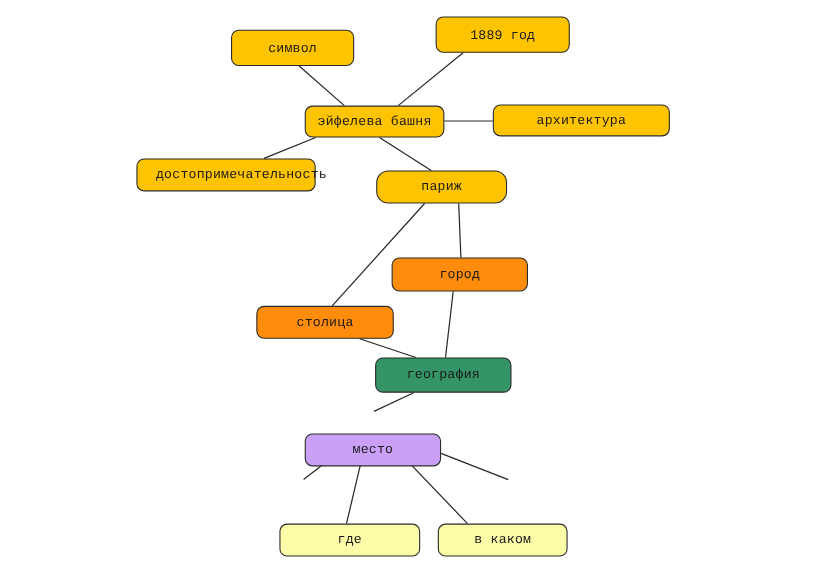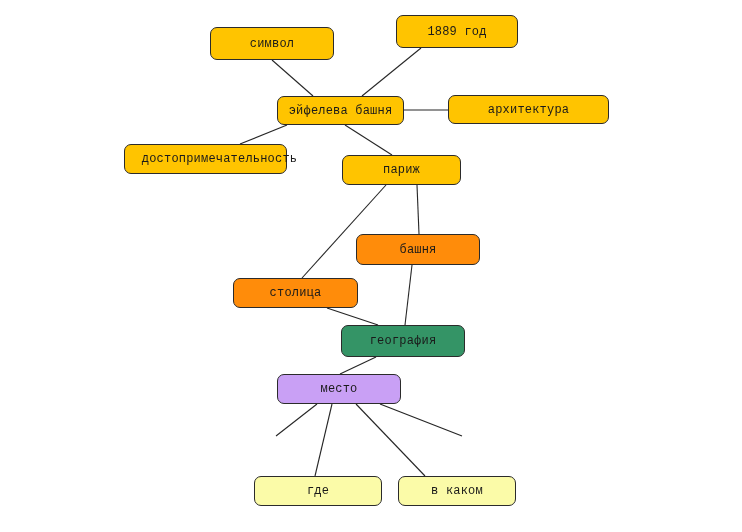--- a/index.html
+++ b/index.html
@@ -54,48 +54,48 @@
       <line x1="386" y1="185" x2="302" y2="278" stroke="#262626" stroke-width="1.1"></line>
       <line x1="417" y1="185" x2="419" y2="234" stroke="#262626" stroke-width="1.1"></line>
       <line x1="327" y1="308" x2="378" y2="325" stroke="#262626" stroke-width="1.1"></line>
       <line x1="412" y1="265" x2="405" y2="325" stroke="#262626" stroke-width="1.1"></line>
       <line x1="376" y1="357" x2="340" y2="374" stroke="#262626" stroke-width="1.1"></line>
       <line x1="317" y1="404" x2="276" y2="436" stroke="#262626" stroke-width="1.1"></line>
       <line x1="332" y1="404" x2="315" y2="476" stroke="#262626" stroke-width="1.1"></line>
       <line x1="356" y1="404" x2="425" y2="476" stroke="#262626" stroke-width="1.1"></line>
       <line x1="380" y1="404" x2="462" y2="436" stroke="#262626" stroke-width="1.1"></line>
     </svg>
-<div class="node" style="left: 210px; top: 27px; width: 124px; height: 33px; background: rgb(255, 196, 0); border-color: rgb(43, 43, 43);">
+<div class="node" style="left: 210px; top: 27px; width: 112px; height: 33px; background: rgb(255, 196, 0); border-color: rgb(43, 43, 43);">
       <span>символ</span>
     </div>
     <div class="node" style="left: 396px; top: 15px; width: 122px; height: 33px; background: rgb(255, 196, 0); border-color: rgb(43, 43, 43);">
       <span>1889 год</span>
     </div>
     <div class="node" style="left: 277px; top: 96px; width: 127px; height: 29px; background: rgb(255, 196, 0); border-color: rgb(43, 43, 43);">
       <span>эйфелева башня</span>
     </div>
     <div class="node" style="left: 448px; top: 95px; width: 161px; height: 29px; background: rgb(255, 196, 0); border-color: rgb(43, 43, 43);">
       <span>архитектура</span>
     </div>
     <div class="node" style="left: 124px; top: 144px; width: 163px; height: 30px; background: rgb(255, 196, 0); border-color: rgb(43, 43, 43); padding-left: 28px;">
       <span>достопримечательность</span>
     </div>
-    <div class="node" style="left: 342px; top: 155px; width: 119px; height: 30px; background: rgb(255, 196, 0); border-color: rgb(43, 43, 43);">
+    <div class="node" style="left: 342px; top: 155px; width: 119px; height: 30px; background: rgb(255, 196, 0); border-color: rgb(43, 43, 43); border-radius: 11px;">
       <span>париж</span>
     </div>
     <div class="node" style="left: 356px; top: 234px; width: 124px; height: 31px; background: rgb(255, 140, 10); border-color: rgb(43, 43, 43);">
-      <span>башня</span>
+      <span>город</span>
     </div>
     <div class="node" style="left: 233px; top: 278px; width: 125px; height: 30px; background: rgb(255, 140, 10); border-color: rgb(43, 43, 43);">
       <span>столица</span>
     </div>
     <div class="node" style="left: 341px; top: 325px; width: 124px; height: 32px; background: rgb(52, 148, 102); border-color: rgb(43, 43, 43);">
       <span>география</span>
     </div>
-    <div class="node" style="left: 277px; top: 374px; width: 124px; height: 30px; background: rgb(201, 160, 245); border-color: rgb(43, 43, 43);">
+    <div class="node" style="left: 277px; top: 394px; width: 124px; height: 30px; background: rgb(201, 160, 245); border-color: rgb(43, 43, 43);">
       <span>место</span>
     </div>
     <div class="node" style="left: 254px; top: 476px; width: 128px; height: 30px; background: rgb(251, 251, 168); border-color: rgb(43, 43, 43);">
       <span>где</span>
     </div>
     <div class="node" style="left: 398px; top: 476px; width: 118px; height: 30px; background: rgb(251, 251, 168); border-color: rgb(43, 43, 43); justify-content: center;">
       <span>в каком</span>
     </div>
   </div>
 

